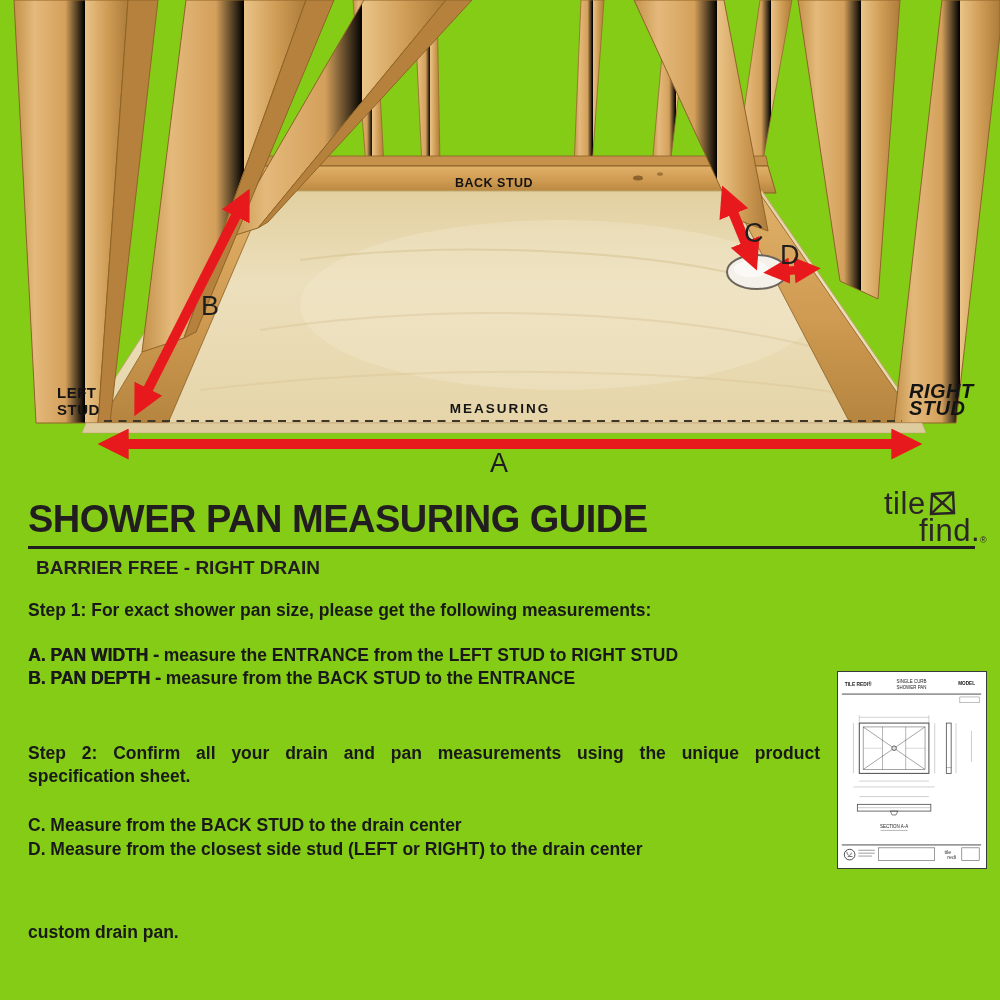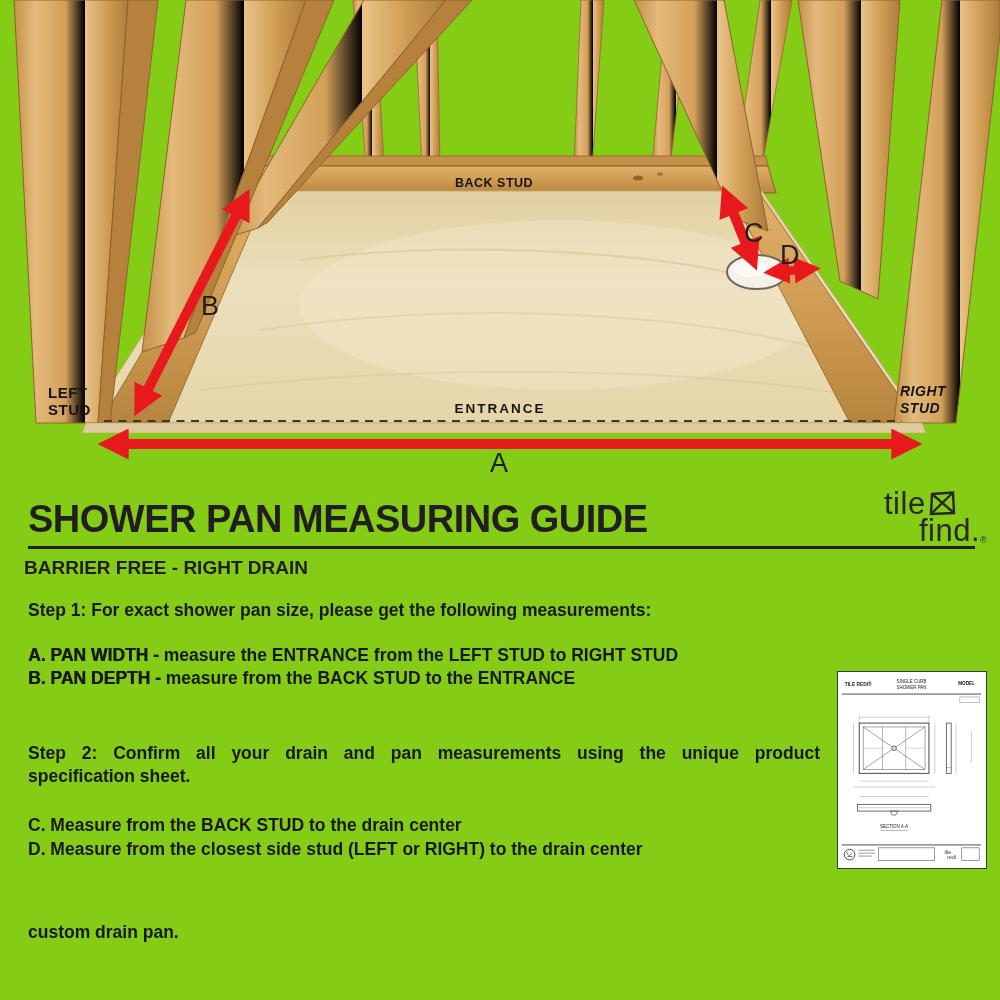--- a/index.html
+++ b/index.html
@@ -4,32 +4,32 @@
 <style>
   html,body{margin:0;padding:0;background:#ffffff;}
   #page{position:relative;width:1000px;height:1000px;background:#84cc16;overflow:hidden;
         font-family:"Liberation Sans",sans-serif;color:#1a1a1a;}
   .abs{position:absolute;}
   .diaglabel{position:absolute;font-weight:bold;color:#141414;}
   .measure{position:absolute;font-weight:400;font-size:27px;color:#1f1f1f;}
   .title{position:absolute;left:28px;top:498px;font-size:38px;font-weight:bold;
          letter-spacing:-0.5px;color:#221e1f;white-space:nowrap;}
   .rule{position:absolute;left:28px;top:546px;width:947px;height:3px;background:#221e1f;}
-  .subtitle{position:absolute;left:24px;top:557px;font-size:19px;font-weight:bold;color:#221e1f;white-space:nowrap;}
+  .subtitle{position:absolute;left:36px;top:557px;font-size:19px;font-weight:bold;color:#221e1f;white-space:nowrap;}
   .para{position:absolute;left:28px;font-size:17.5px;line-height:23px;font-weight:bold;color:#191919;white-space:nowrap;}
   .jline{position:absolute;left:28px;font-size:17.5px;line-height:24px;font-weight:bold;color:#191919;
          text-align:justify;text-align-last:justify;}
   .heavy{text-shadow:0.45px 0 0 currentColor;}
   .logo{position:absolute;left:884px;top:486px;color:#2a2627;}
   .logo .w{font-size:31px;font-weight:400;letter-spacing:0.5px;}
   .logo .row2{margin-left:35px;margin-top:-9px;}
   .logo .reg{font-size:9px;vertical-align:-2px;}
   .spec{position:absolute;left:837px;top:671px;width:150px;height:198px;
         border:1.5px solid #3a3a3a;background:#fff;box-sizing:border-box;}
-  .prelh{white-space:pre-line;}
+  .prelh{white-space:pre-line;margin-left:9px;}
 </style>
 </head>
 <body>
 
 <div id="page">
 
   <div class="abs" style="left:0;top:0;width:1000px;height:480px;">
     <svg width="1000" height="480" viewBox="0 0 1000 480">
       <defs>
         <linearGradient id="gradV" x1="0" y1="0" x2="1" y2="0">
@@ -109,24 +109,24 @@
       <g stroke="#e8191c" fill="none">
         <line x1="245" y1="198" x2="139" y2="407" stroke-width="10" marker-start="url(#ah)" marker-end="url(#ah)"></line>
         <line x1="108" y1="444" x2="912" y2="444" stroke-width="10" marker-start="url(#ah)" marker-end="url(#ah)"></line>
         <line x1="726" y1="195" x2="753" y2="261" stroke-width="10" marker-start="url(#ah)" marker-end="url(#ah)"></line>
         <line x1="772" y1="272" x2="812" y2="269" stroke-width="8.5" marker-start="url(#ah)" marker-end="url(#ah)"></line>
       </g>
     </svg>
 
     
     <div class="diaglabel" style="left:455px;top:176px;font-size:12.5px;letter-spacing:0.5px;">BACK STUD</div>
-    <div class="diaglabel" style="left:420px;top:401px;width:160px;text-align:center;font-size:13.5px;letter-spacing:2px;">ENTRANCE</div>
+    <div class="diaglabel" style="left:420px;top:401px;width:160px;text-align:center;font-size:13.5px;letter-spacing:2px;">MEASURING</div>
     <div class="diaglabel prelh" style="left:48px;top:385px;font-size:15px;line-height:16.5px;letter-spacing:0.5px;">LEFT
 STUD</div>
-    <div class="diaglabel prelh" style="left:900px;top:383px;font-size:14px;line-height:17px;font-style:italic;letter-spacing:0.5px;">RIGHT
+    <div class="diaglabel prelh" style="left:900px;top:383px;font-size:20px;line-height:17px;font-style:italic;letter-spacing:0.5px;">RIGHT
 STUD</div>
     <div class="measure" style="left:490px;top:448px;">A</div>
     <div class="measure" style="left:201px;top:291px;">B</div>
     <div class="measure" style="left:744px;top:218px;">C</div>
     <div class="measure" style="left:780px;top:240px;">D</div>
   </div>
 
   <div class="title">SHOWER PAN MEASURING GUIDE</div>
 
   <div class="logo">

